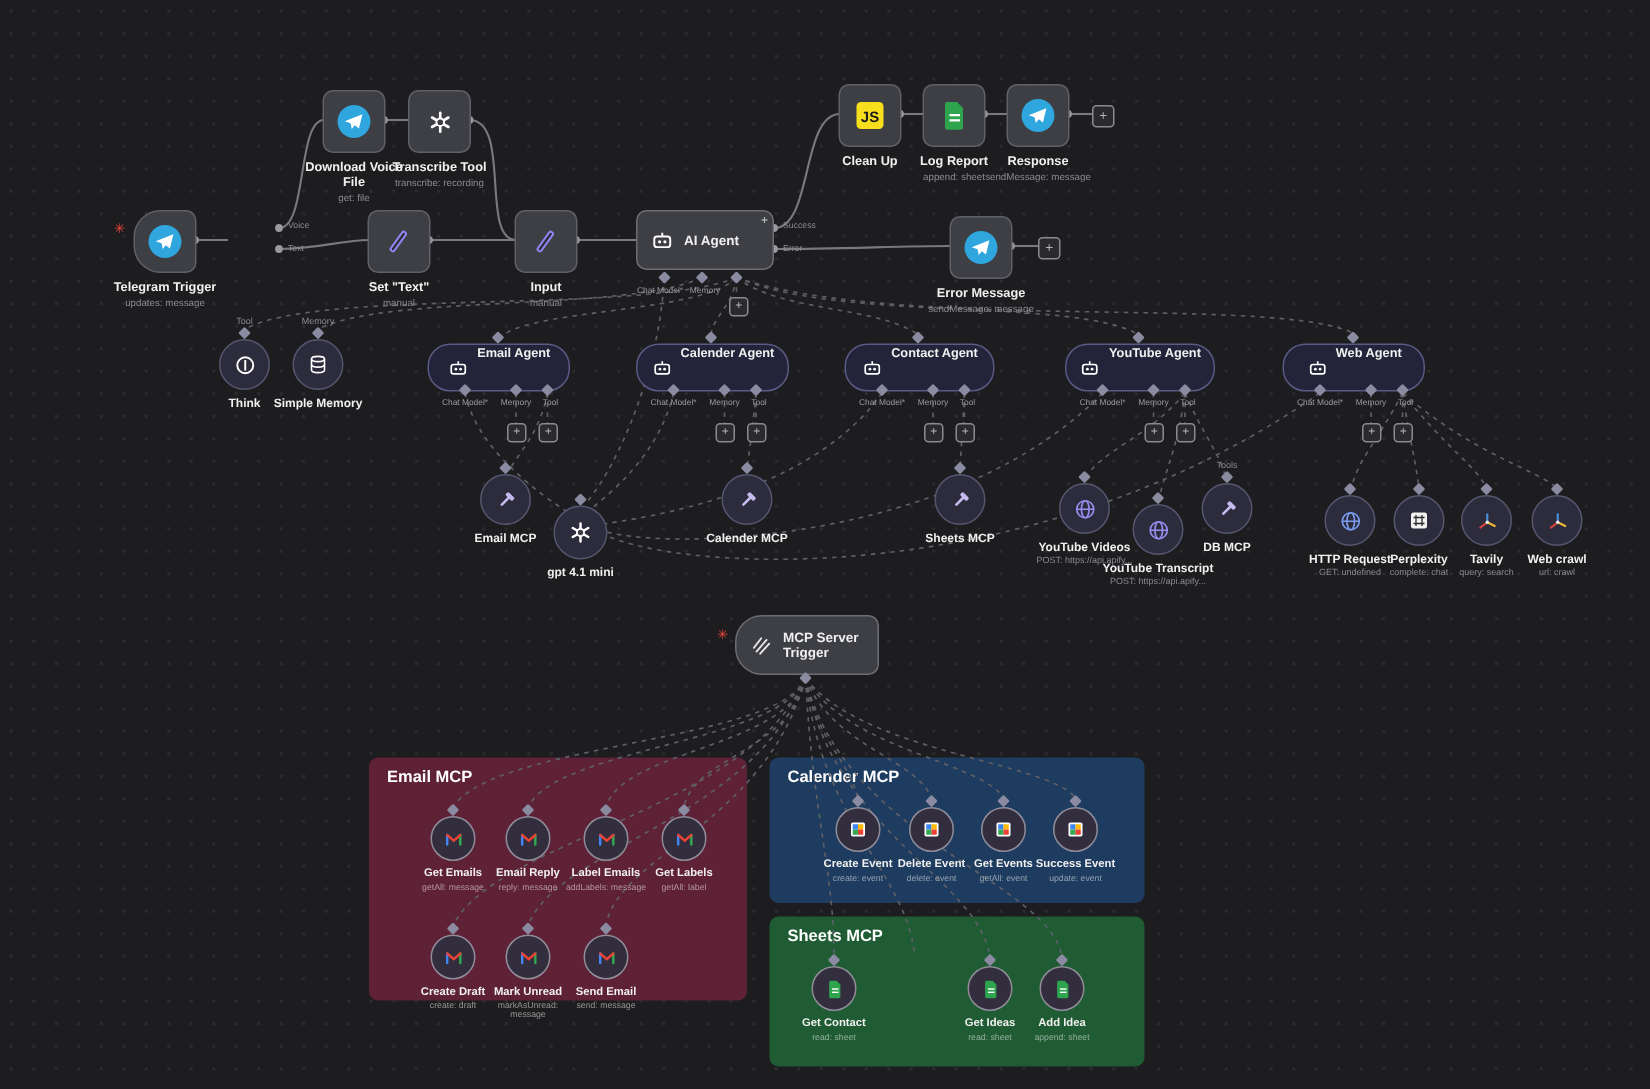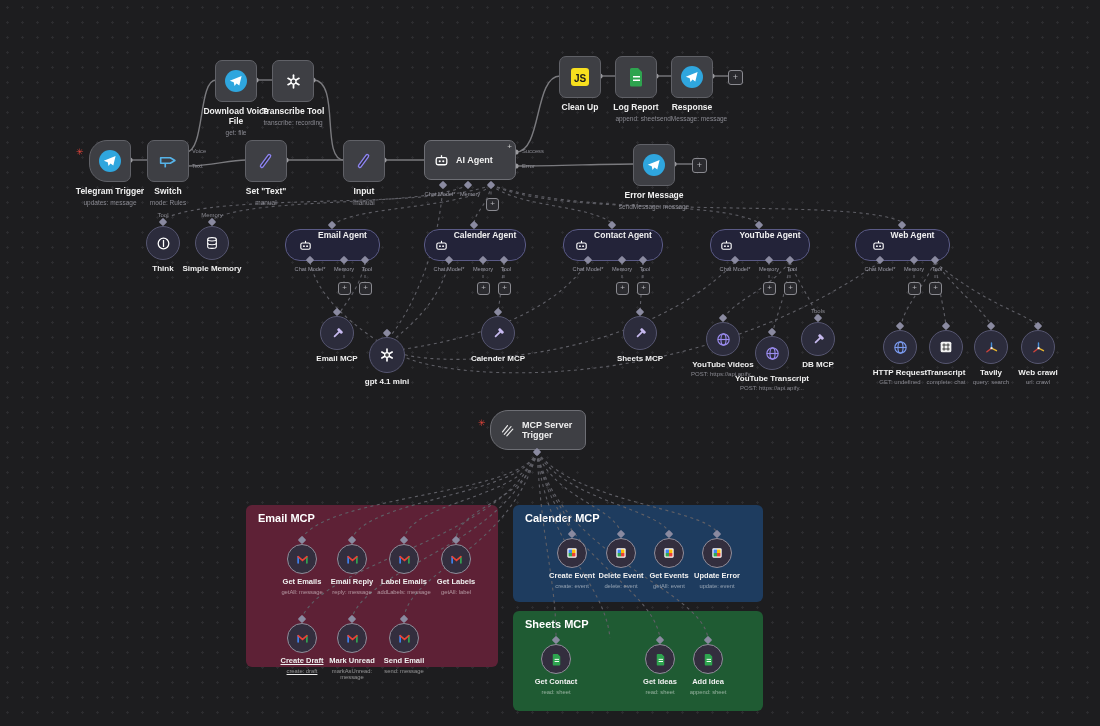--- a/index.html
+++ b/index.html
@@ -296,31 +296,20 @@
   <div class="sqbox trigger">
         <span class="icon">
           <svg width="24" height="24">
             <use href="#i-telegram"></use>
           </svg>
         </span>
       </div>
   <div class="nlbl">Telegram Trigger</div>
   <div class="nsub">updates: message</div>
 </div>
-<div class="sq" style="left:128px;top:140px;">
-  <div class="sqbox">
-        <span class="icon">
-          <svg width="22" height="22">
-            <use href="#i-switch"></use>
-          </svg>
-        </span>
-      </div>
-  <div class="nlbl">Switch</div>
-  <div class="nsub">mode: Rules</div>
-</div>
 <div class="sq" style="left:226px;top:140px;">
   <div class="sqbox">
         <span class="icon">
           <svg width="22" height="22">
             <use href="#i-pencil"></use>
           </svg>
         </span>
       </div>
   <div class="nlbl">Set "Text"</div>
   <div class="nsub">manual</div>
@@ -614,21 +603,21 @@
 </div>
 <div class="cnode" style="left:904px;top:330px;">
   <div class="dm" style="left:39px;top:-7px;"></div>
   <div class="circ">
         <span class="icon">
           <svg width="16" height="16">
             <use href="#i-pplx"></use>
           </svg>
         </span>
       </div>
-  <div class="nlbl">Transcript</div>
+  <div class="nlbl">Perplexity</div>
   <div class="nsub">complete: chat</div>
 </div>
 <div class="cnode" style="left:949px;top:330px;">
   <div class="dm" style="left:39px;top:-7px;"></div>
   <div class="circ">
         <span class="icon">
           <svg width="17" height="17">
             <use href="#i-axes"></use>
           </svg>
         </span>
@@ -700,21 +689,21 @@
   <div class="circ">
         <span class="icon">
           <svg width="15" height="15">
             <use href="#i-gmail"></use>
           </svg>
         </span>
       </div>
   <div class="nlbl">Get Labels</div>
   <div class="nsub">getAll: label</div>
 </div>
-<div class="gtool" style="left:270px;top:623px;text-decoration:underline;">
+<div class="gtool" style="left:270px;top:623px;">
   <div class="dm" style="left:29px;top:-7px;"></div>
   <div class="circ">
         <span class="icon">
           <svg width="15" height="15">
             <use href="#i-gmail"></use>
           </svg>
         </span>
       </div>
   <div class="nlbl">Create Draft</div>
   <div class="nsub">create: draft</div>
@@ -782,21 +771,21 @@
 </div>
 <div class="gtool" style="left:685px;top:538px;">
   <div class="dm" style="left:29px;top:-7px;"></div>
   <div class="circ">
         <span class="icon">
           <svg width="14" height="14">
             <use href="#i-gcal"></use>
           </svg>
         </span>
       </div>
-  <div class="nlbl">Update Error</div>
+  <div class="nlbl">Success Event</div>
   <div class="nsub">update: event</div>
 </div>
 
 <div class="gtool" style="left:524px;top:644px;">
   <div class="dm" style="left:29px;top:-7px;"></div>
   <div class="circ">
         <span class="icon">
           <svg width="15" height="15">
             <use href="#i-sheetfile"></use>
           </svg>

